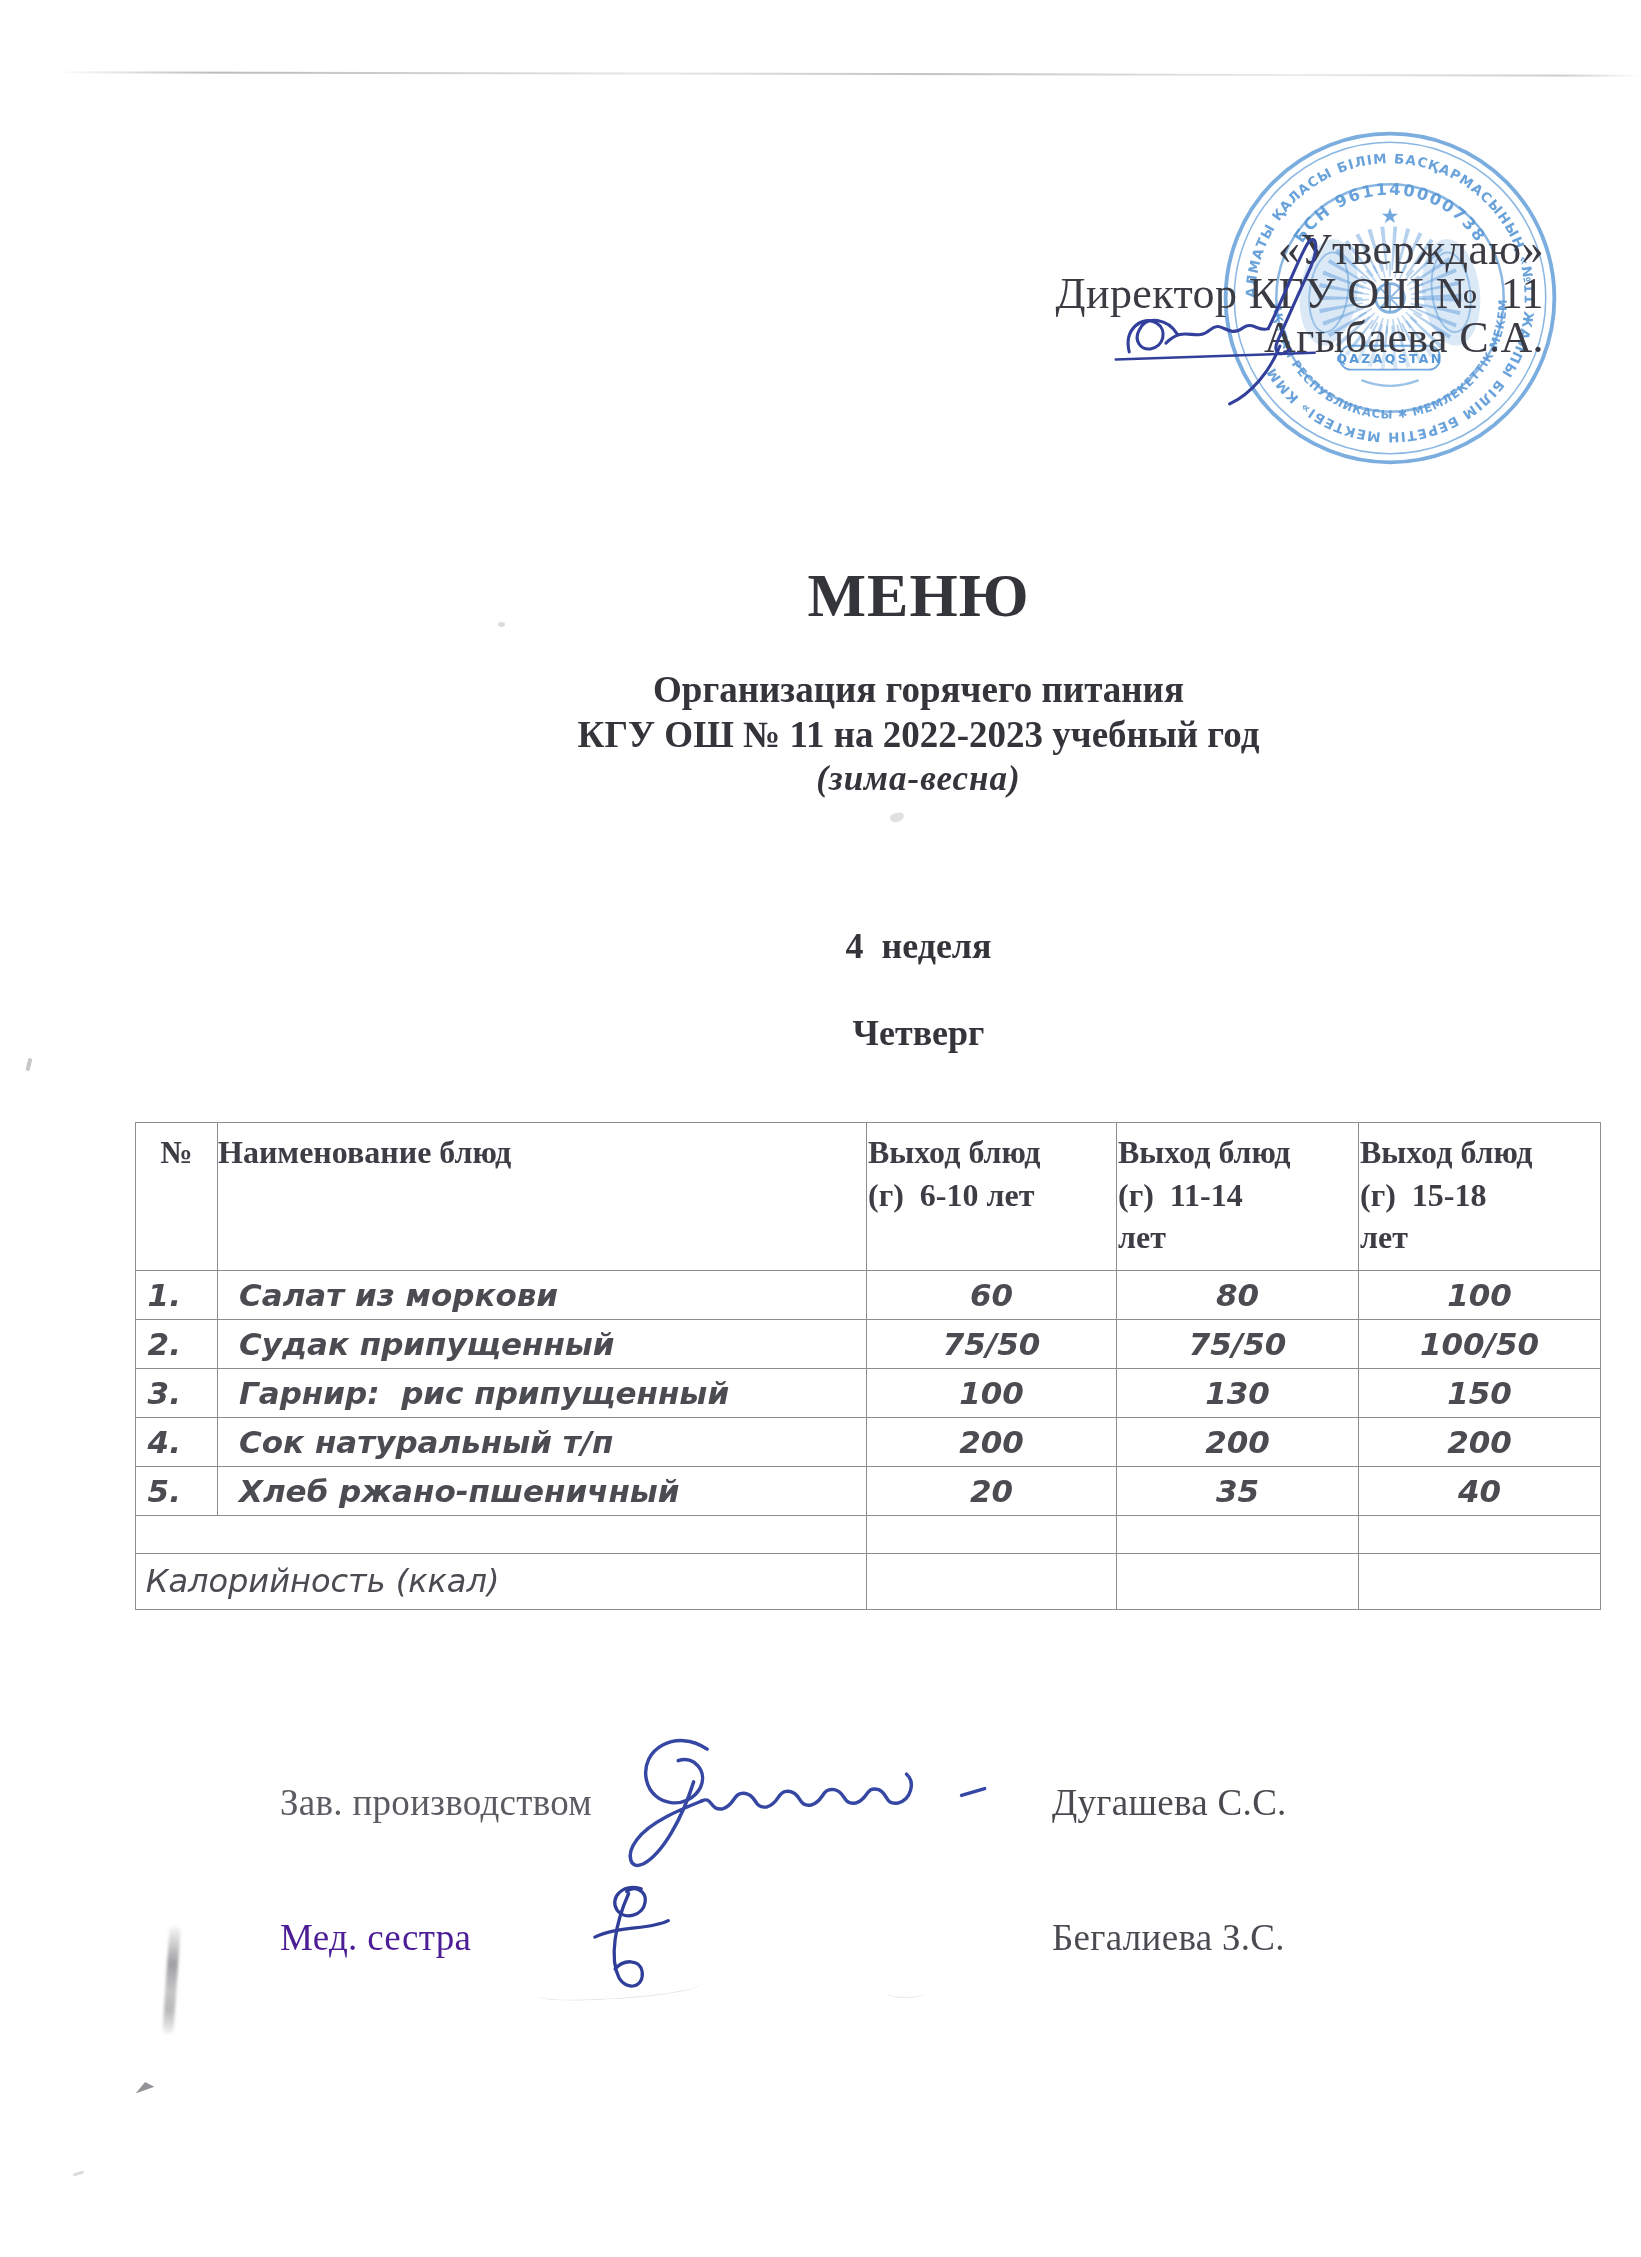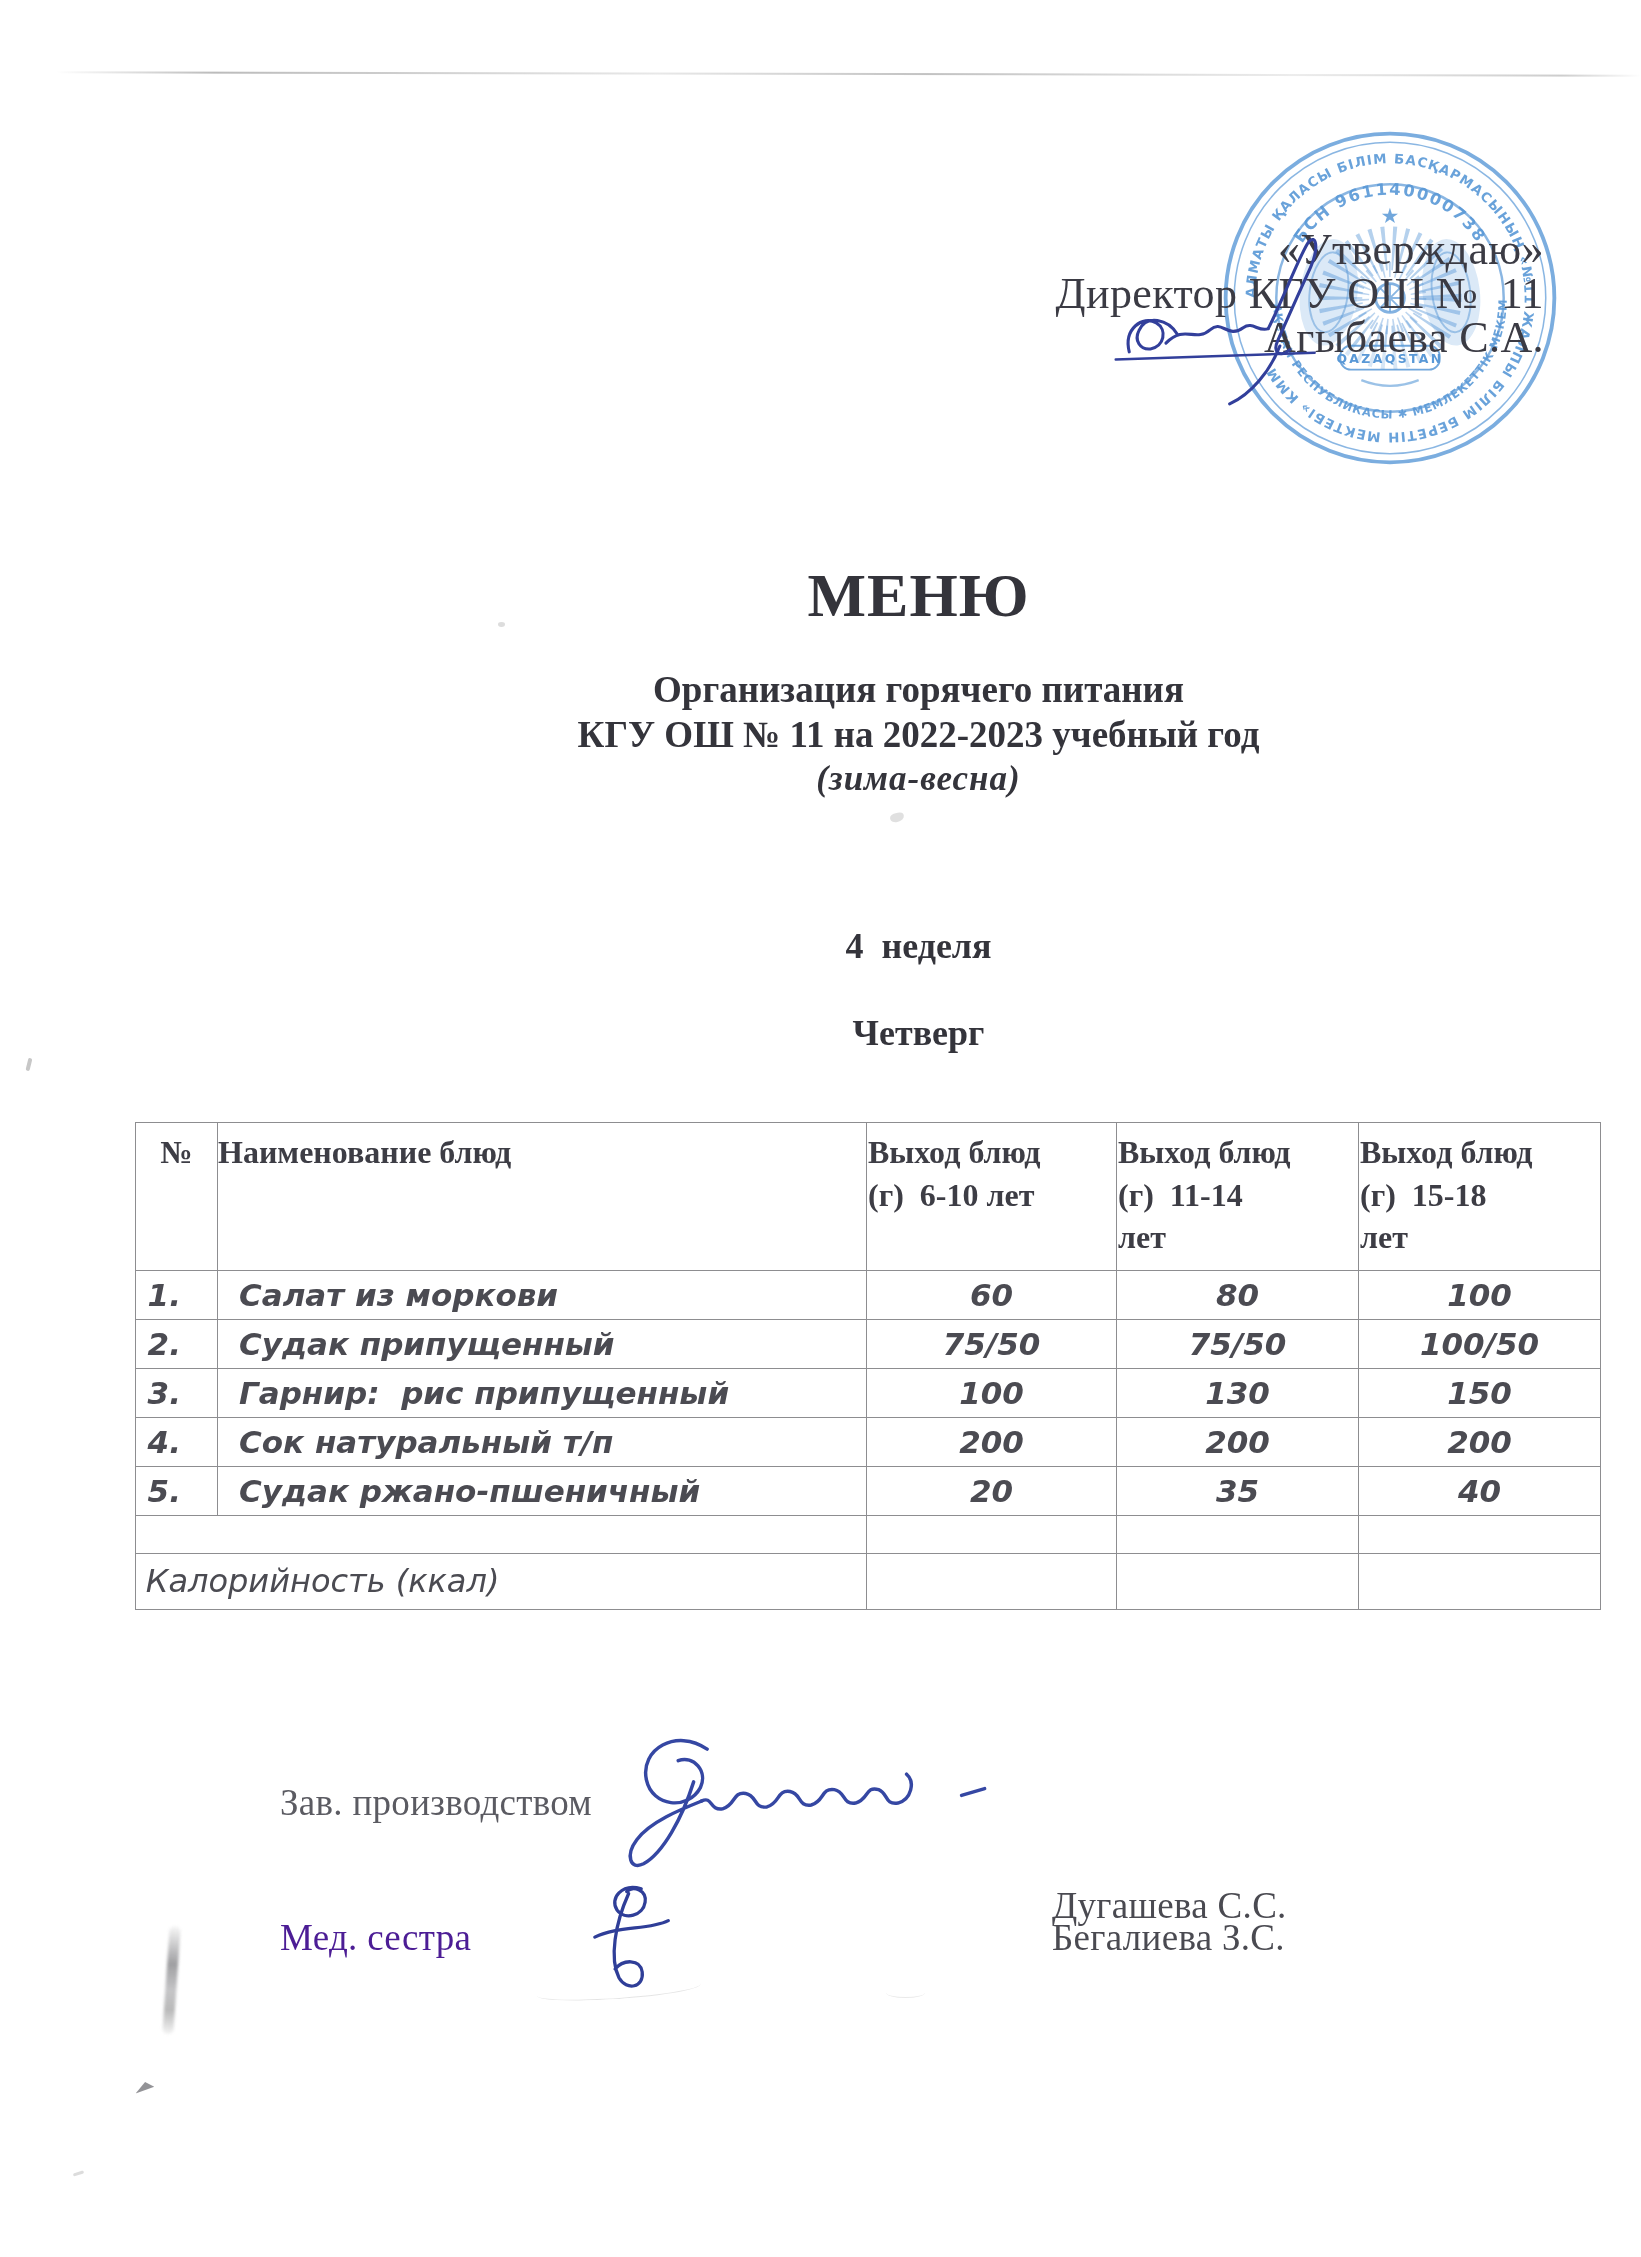--- a/index.html
+++ b/index.html
@@ -91,21 +91,21 @@
     height:55px;vertical-align:middle;
     font-family:"DejaVu Sans", sans-serif;
     font-style:italic;font-weight:normal;
     font-size:32px;color:#4b4b52;
   }
   tr.foot td.c-label{padding-left:9.7px;}
 
   
   .sig-text{position:absolute;font-size:37px;color:#4a4a51;letter-spacing:0.3px;}
   .role1{left:280px;top:1781px;color:#5b5b62;}
-  .name1{left:1052px;top:1884px;}
+  .name1{left:1052px;top:1781px;}
   .role2{left:280px;top:1916px;color:#4c1d95;text-align:center;}
   .name2{left:1052px;top:1916px;}
   .sig1{position:absolute;left:591px;top:1726px;width:425px;height:159px;z-index:2;}
   .sig2{position:absolute;left:558px;top:1877px;width:150px;height:126px;z-index:2;}
 </style>
 </head>
 <body>
 
 <div class="page">
 
@@ -223,21 +223,21 @@
       </tr>
       <tr class="body">
         <td class="c-num">4.</td>
         <td class="c-name">Сок натуральный т/п</td>
         <td class="c-val">200</td>
         <td class="c-val">200</td>
         <td class="c-val">200</td>
       </tr>
       <tr class="body">
         <td class="c-num">5.</td>
-        <td class="c-name">Судак ржано-пшеничный</td>
+        <td class="c-name">Хлеб ржано-пшеничный</td>
         <td class="c-val">20</td>
         <td class="c-val">35</td>
         <td class="c-val">40</td>
       </tr>
       <tr class="gap">
         <td colspan="2"></td>
         <td></td>
         <td></td>
         <td></td>
       </tr>

